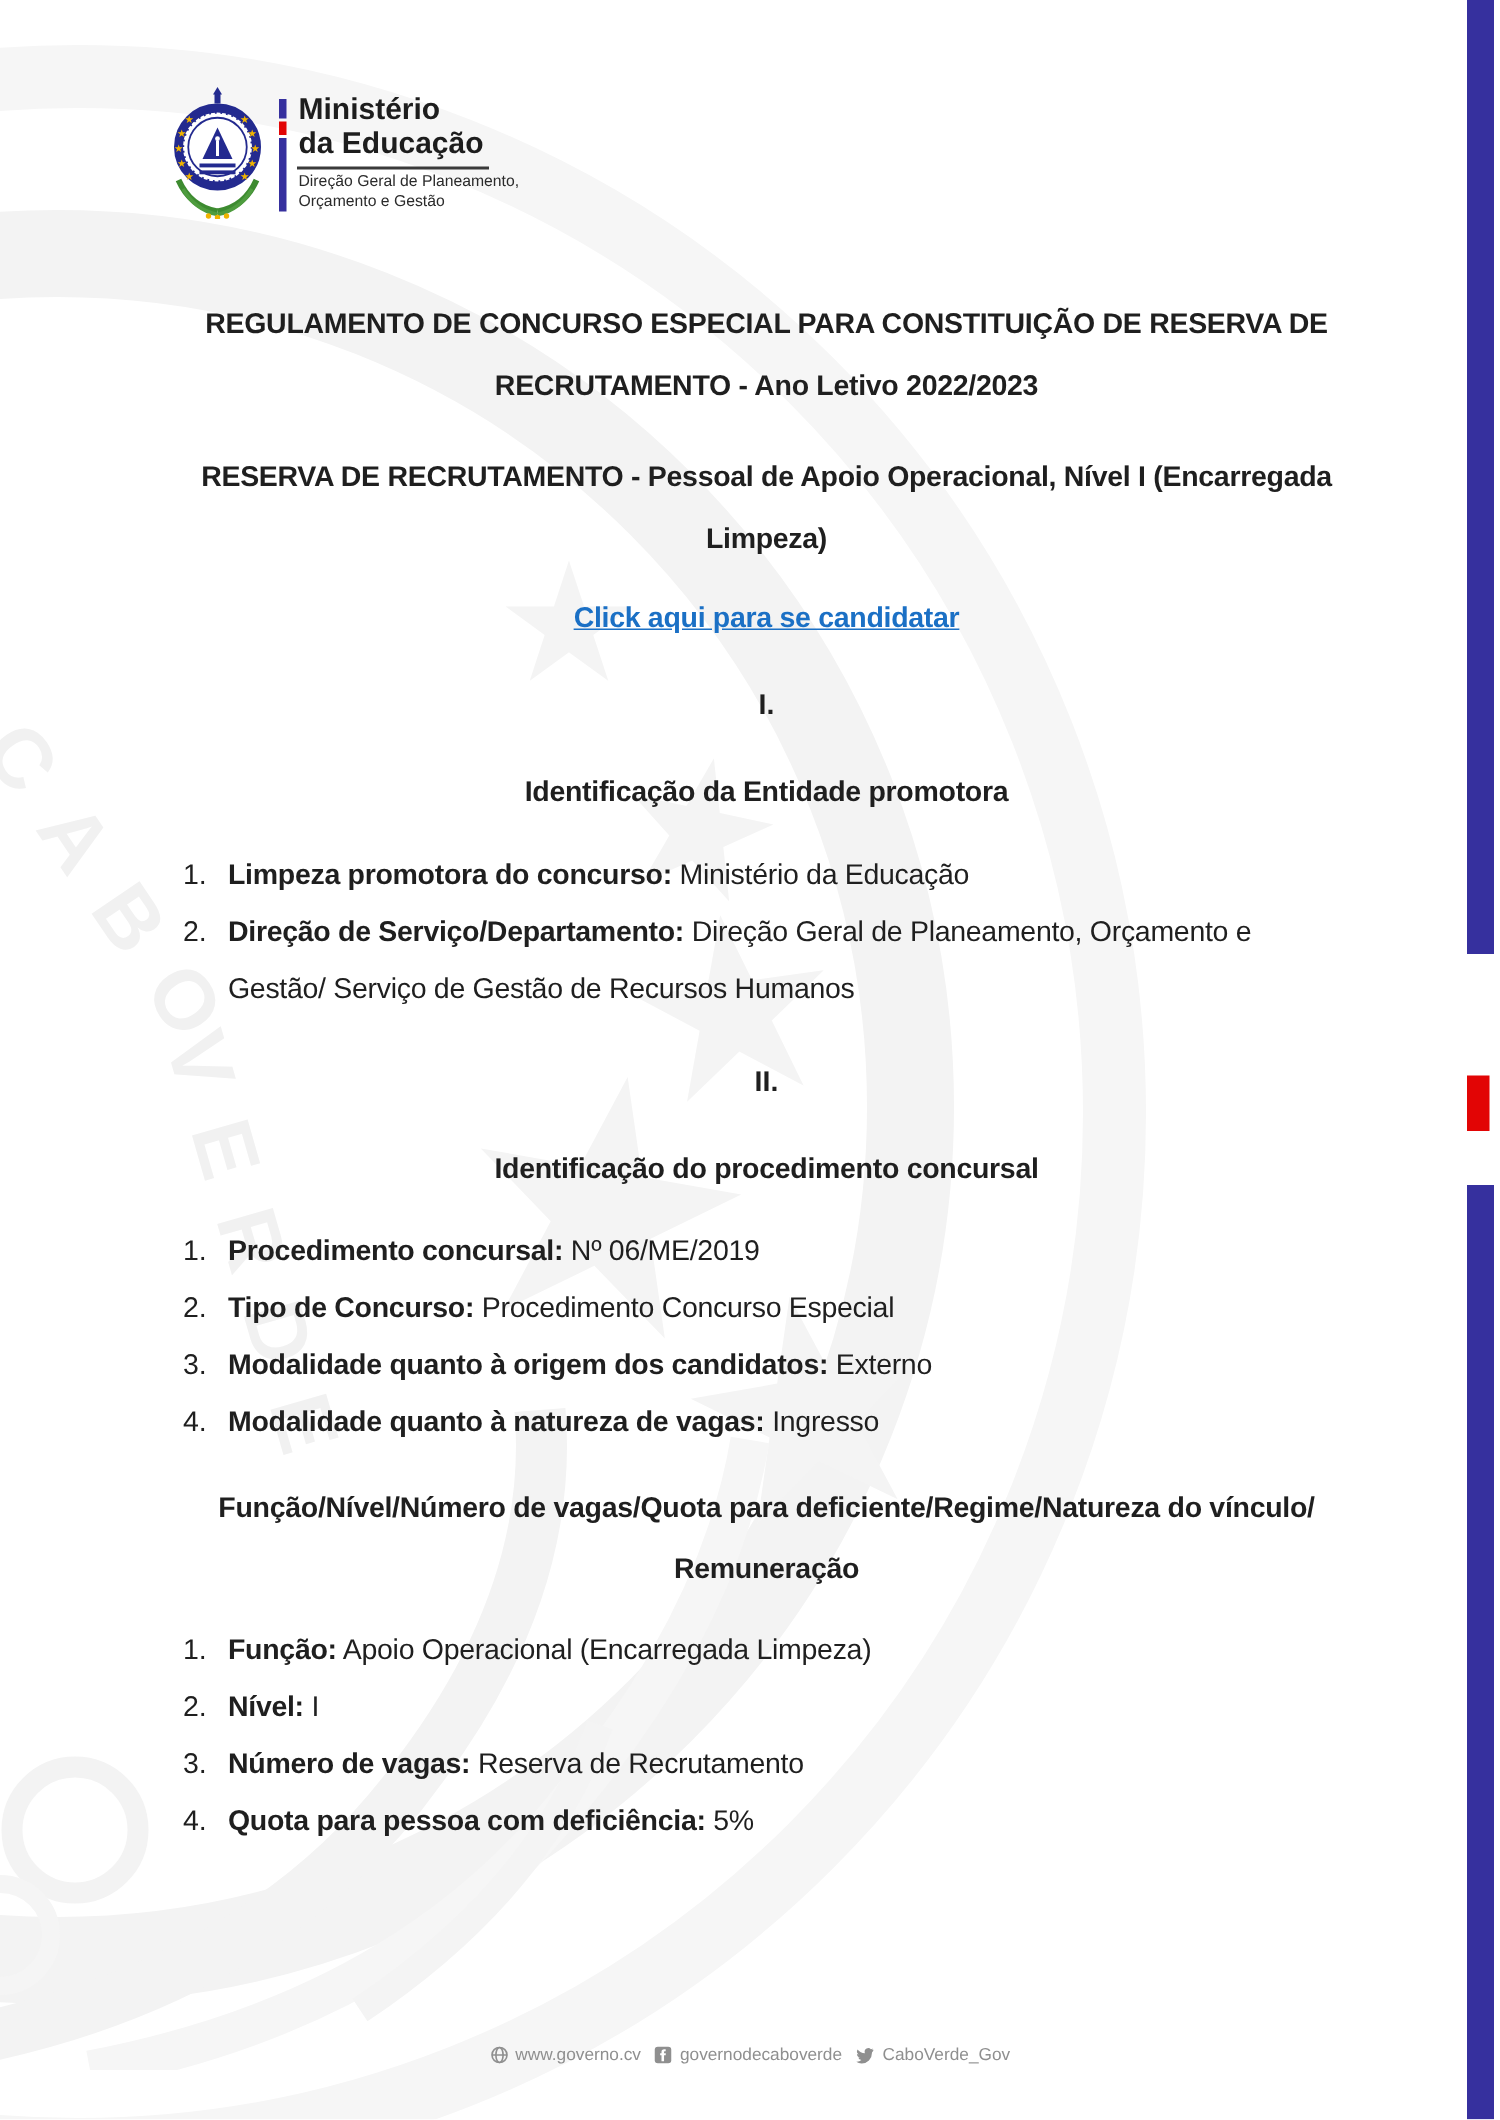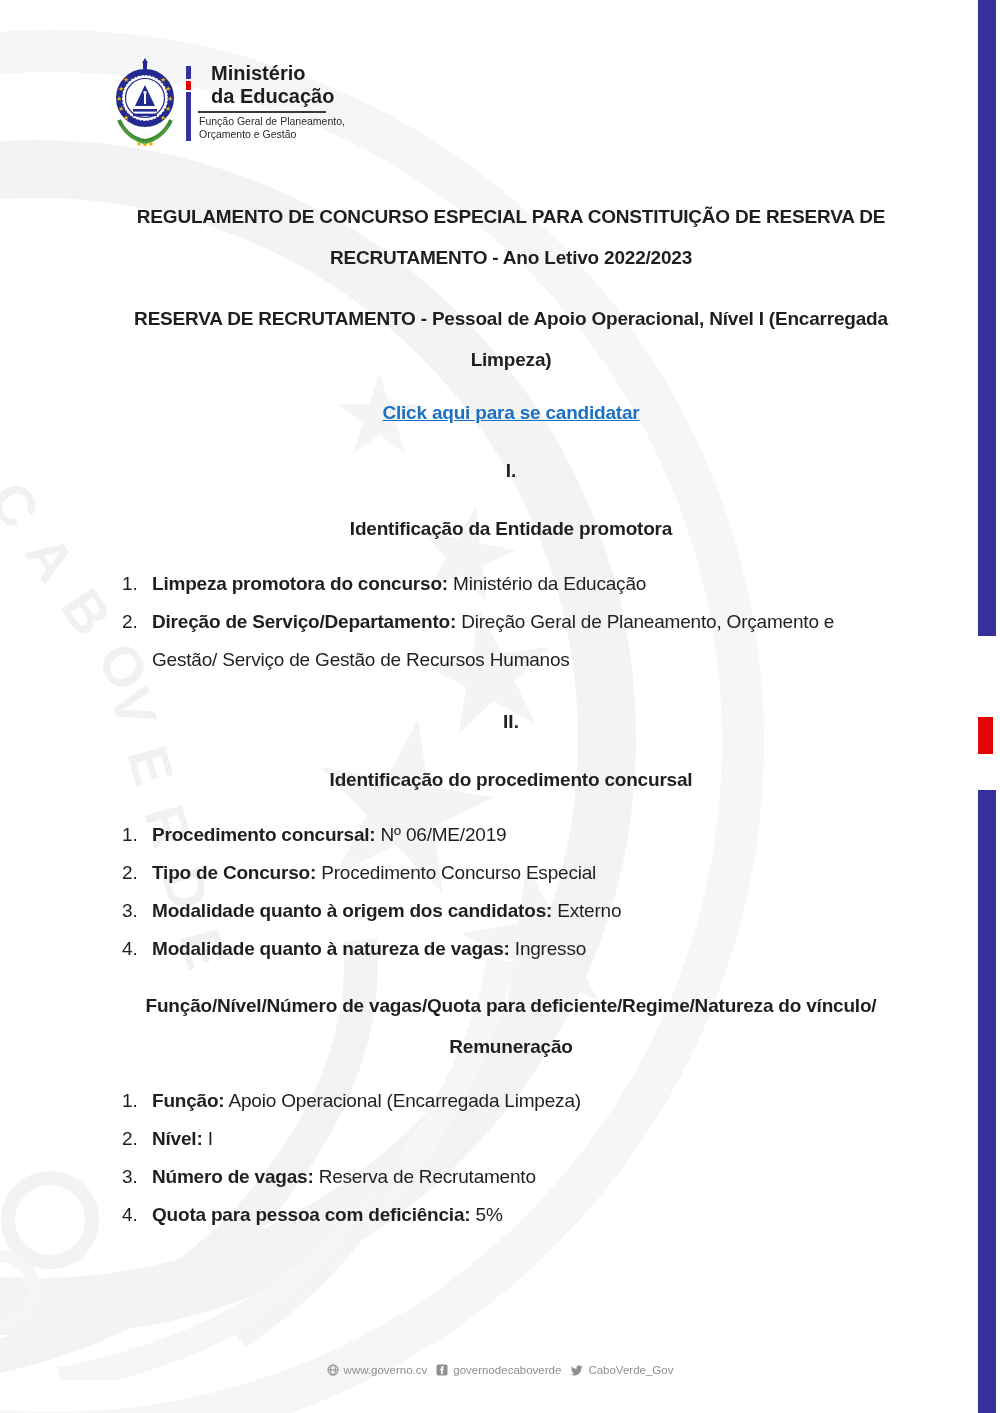--- a/index.html
+++ b/index.html
@@ -18,21 +18,21 @@
   .bar-blue-top{left:978px;top:0;width:18px;height:636px;background:#36309e;}
   .bar-red{left:978px;top:717px;width:15px;height:37px;background:#e20505;}
   .bar-blue-bottom{left:978px;top:790px;width:18px;height:623px;background:#36309e;}
   
   .logo{position:absolute;left:112px;top:56px;z-index:3;}
   .emblem{position:absolute;left:0;top:2px;}
   .mstrip{position:absolute;left:74px;top:10px;width:5px;}
   .mstrip .sb1{height:13px;background:#36309e;}
   .mstrip .sr{height:9px;background:#e20505;margin-top:2px;}
   .mstrip .sb2{height:49px;background:#36309e;margin-top:2px;}
-  .mname{position:absolute;left:99px;top:6px;font-size:20px;font-weight:bold;
+  .mname{position:absolute;left:87px;top:6px;font-size:20px;font-weight:bold;
          line-height:23px;color:#1d1d1d;white-space:nowrap;}
   .mrule{position:absolute;left:86px;top:55px;width:128px;height:2px;background:#3a3a3a;}
   .mdept{position:absolute;left:87px;top:59px;font-size:10.5px;line-height:13px;
          color:#2b2b2b;white-space:nowrap;}
   
   .doc{position:absolute;left:122px;top:0;width:778px;z-index:1;font-size:19px;}
   .line{text-align:center;font-weight:bold;line-height:41px;white-space:nowrap;letter-spacing:-0.2px;}
   .title{margin-top:196px;}
   .subtitle{margin-top:20px;}
   .apply{margin-top:12px;text-align:center;line-height:41px;}
@@ -115,21 +115,21 @@
       <div class="sb1"></div>
         <div class="sr"></div>
         <div class="sb2"></div>
     </div>
     <div class="mname">
       <div>Ministério</div>
       <div>da Educação</div>
     </div>
     <div class="mrule"></div>
     <div class="mdept">
-      <div>Função Geral de Planeamento,</div>
+      <div>Direção Geral de Planeamento,</div>
       <div>Orçamento e Gestão</div>
     </div>
   </div>
 
   <div class="doc">
 
     <div class="title">
       <div class="line">REGULAMENTO DE CONCURSO ESPECIAL PARA CONSTITUIÇÃO DE RESERVA DE</div>
       <div class="line">RECRUTAMENTO - Ano Letivo 2022/2023</div>
     </div>

